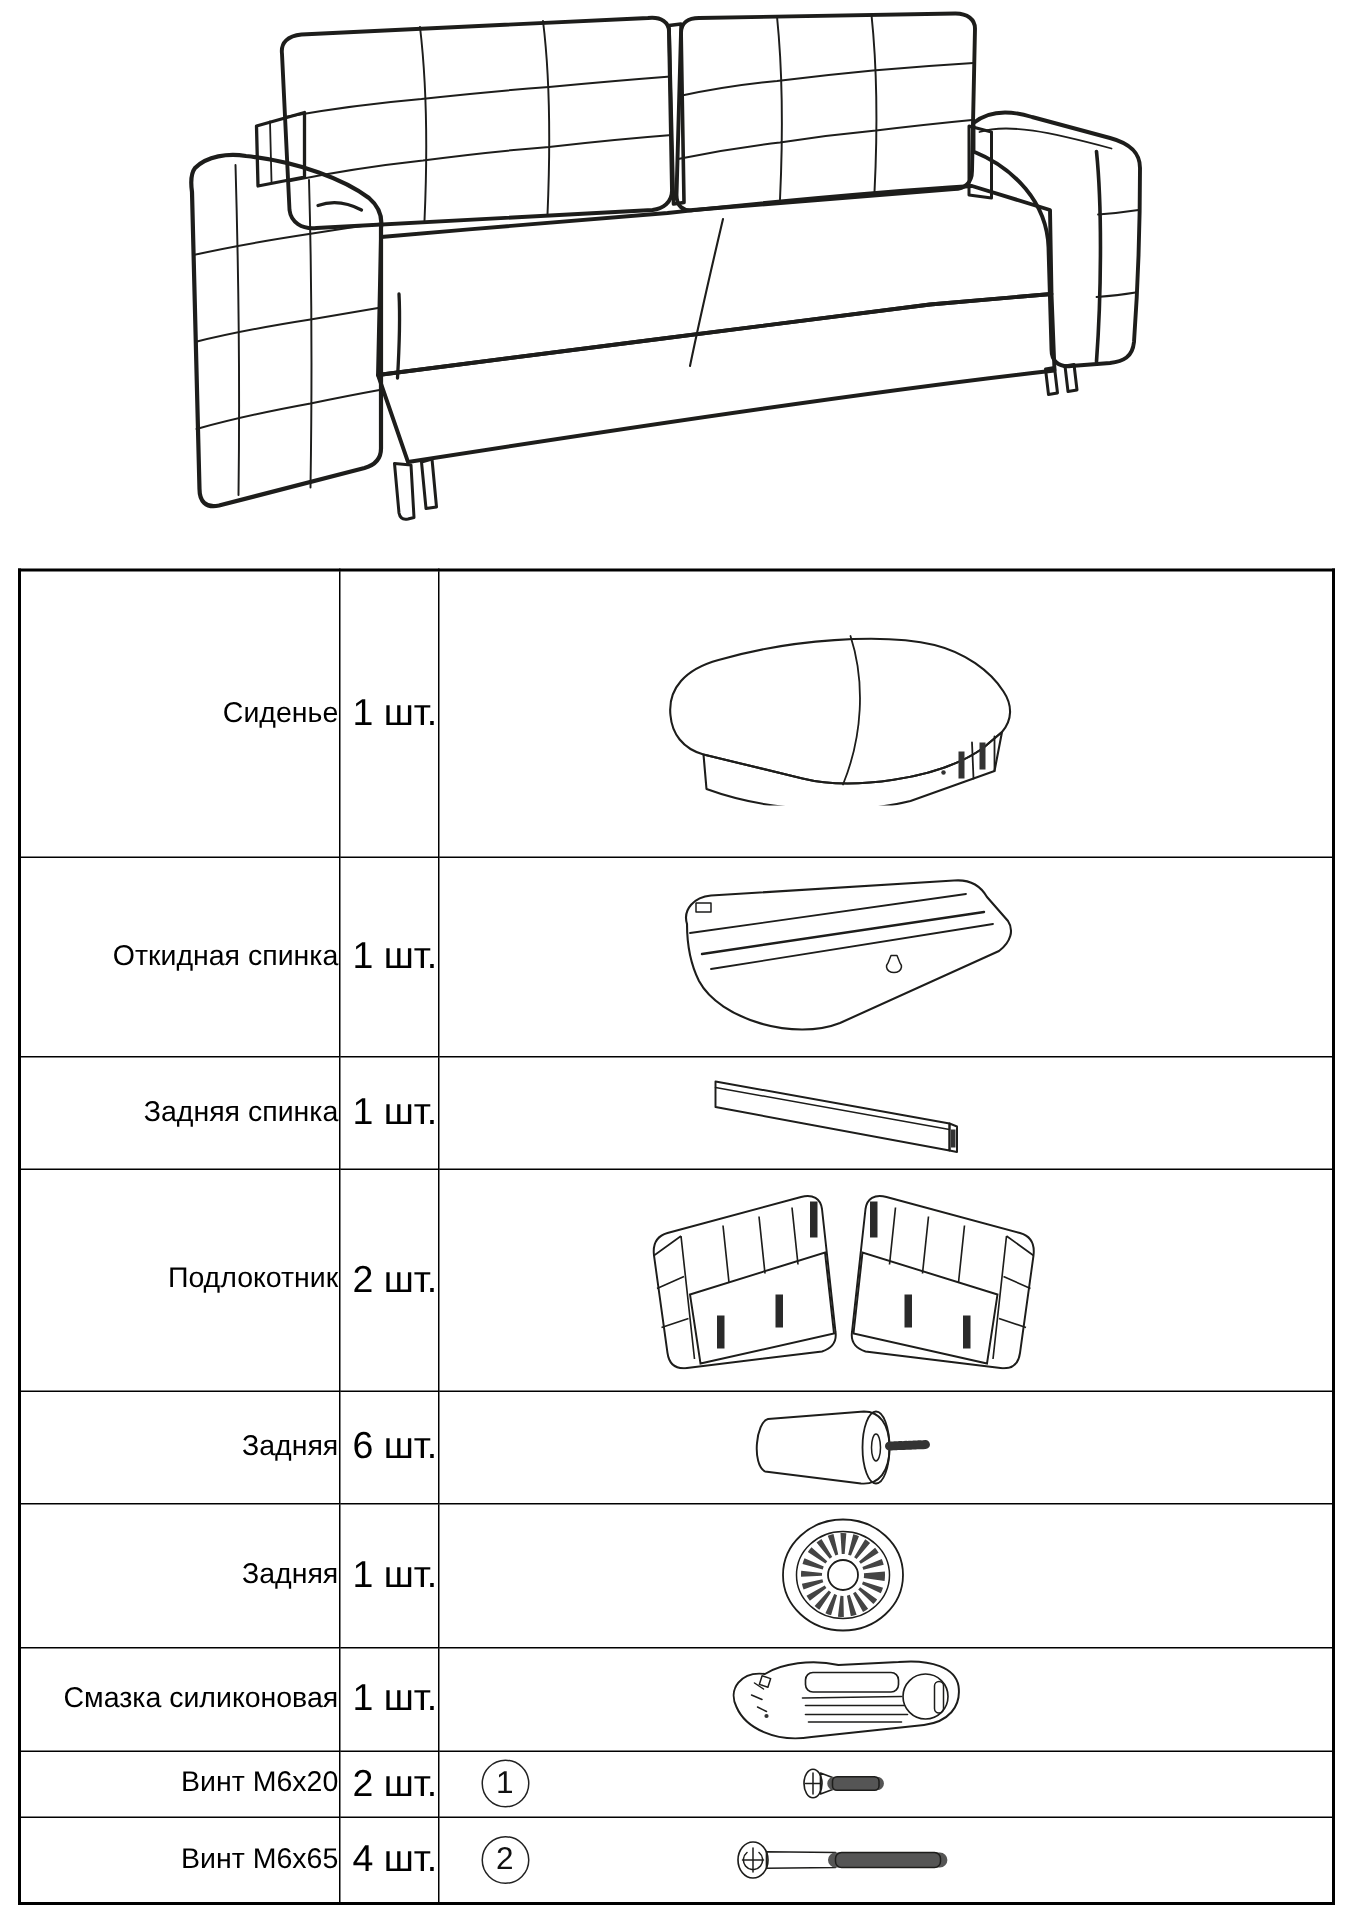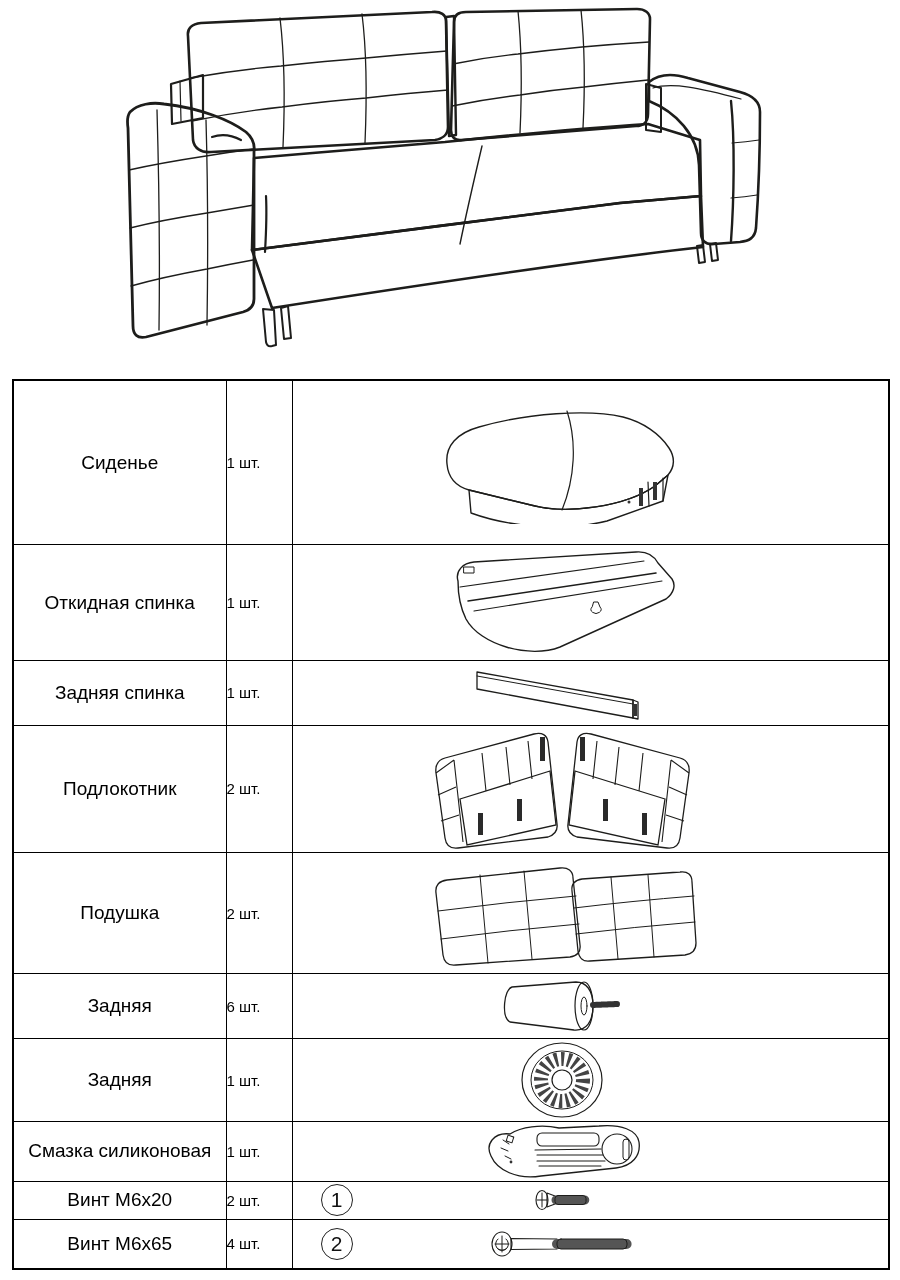--- a/index.html
+++ b/index.html
@@ -3,22 +3,22 @@
 <meta charset="utf-8">
 <style>
   html,body{margin:0;padding:0;background:#fff;}
   .page{position:relative;width:900px;height:1280px;background:#fff;overflow:hidden;
         font-family:"Liberation Sans",sans-serif;color:#000;}
   .sofa-figure{position:absolute;left:100px;top:0;width:700px;height:360px;}
   .sofa-figure svg{width:100%;height:100%;}
   table.parts-table{position:absolute;left:12px;top:379px;width:876px;height:891px;
         border-collapse:collapse;table-layout:fixed;border:2px solid #000;}
   table.parts-table td{border:1px solid #000;padding:0;vertical-align:middle;}
-  .name-cell{width:213px;text-align:center;font-size:19px;}
-  .qty-cell{width:66px;text-align:left;font-size:15px;}
+  .name-cell{width:213px;text-align:right;font-size:19px;}
+  .qty-cell{width:66px;text-align:right;font-size:25px;}
   .img-cell{width:597px;position:relative;}
   .icon-wrap{display:flex;justify-content:center;align-items:center;height:100%;
         transform:translateX(-28px);}
   .icon-wrap svg{display:block;}
   tr.r0{height:162px;} tr.r1{height:113px;} tr.r2{height:64px;} tr.r3{height:125px;}
   tr.r4{height:119px;} tr.r5{height:64px;} tr.r6{height:41px;} tr.r7{height:64px;}
   tr.r8{height:53px;padding-left:17px;} tr.r9{height:37px;} tr.r10{height:49px;}
   .num-badge{position:absolute;left:28px;top:50%;transform:translateY(-50%);
         width:30px;height:30px;border:1.5px solid #222;border-radius:50%;
         display:flex;align-items:center;justify-content:center;font-size:21px;color:#111;}
@@ -165,40 +165,20 @@
               <rect x="120" y="8" width="5" height="24" fill="#2a2a2a"></rect>
             </g>
           </defs>
           <use href="#armpanel"></use>
           <use href="#armpanel" transform="matrix(-1,0,0,1,285,0)"></use>
         </svg>
       </div>
           </td>
     </tr>
 
-    <tr class="r4">
-      <td class="name-cell">Подушка</td>
-      <td class="qty-cell">2 шт.</td>
-      <td class="img-cell">
-            <div class="icon-wrap">
-        <svg width="280" height="108" viewBox="0 0 280 108">
-          <g stroke-linejoin="round" stroke-linecap="round">
-            <path class="ln" stroke-width="1.3" fill="#fff" d="M150,32 C149,25 153,21 160,20 L258,13 C266,12 270,16 270,23 L274,84 C274,91 270,95 263,96
-                 L168,102 C161,103 157,99 156,92 Z"></path>
-            <path class="ln" stroke-width="1" d="M189,18 L196,100 M226,16 L232,98"></path>
-            <path class="ln" stroke-width="1" d="M152,49 Q210,42 272,37 M154,75 Q212,68 273,63"></path>
-            <path class="ln" stroke-width="1.3" fill="#fff" d="M14,34 C13,26 17,22 25,21 L138,9 C146,8 151,12 151,19 L158,86 C159,93 155,97 148,98
-                 L34,106 C26,107 22,103 21,96 Z"></path>
-            <path class="ln" stroke-width="1" d="M58,16 L66,104 M102,12 L110,100"></path>
-            <path class="ln" stroke-width="1" d="M16,52 Q85,43 154,37 M19,80 Q88,71 157,65"></path>
-          </g>
-        </svg>
-      </div>
-          </td>
-    </tr>
 
     <tr class="r5">
       <td class="name-cell">Задняя</td>
       <td class="qty-cell">6 шт.</td>
       <td class="img-cell">
             <div class="icon-wrap">
         <svg width="132" height="58" viewBox="0 0 132 58">
           <g stroke-linejoin="round" stroke-linecap="round">
             <path class="ln" stroke-width="1.3" fill="#fff" d="M16,10 C8,12 5,40 14,45 L78,53 C90,54 97,45 97,29 C97,13 90,5 80,5 Z"></path>
             <ellipse class="ln" stroke-width="1.2" fill="#fff" cx="88" cy="29" rx="9" ry="24"></ellipse>

